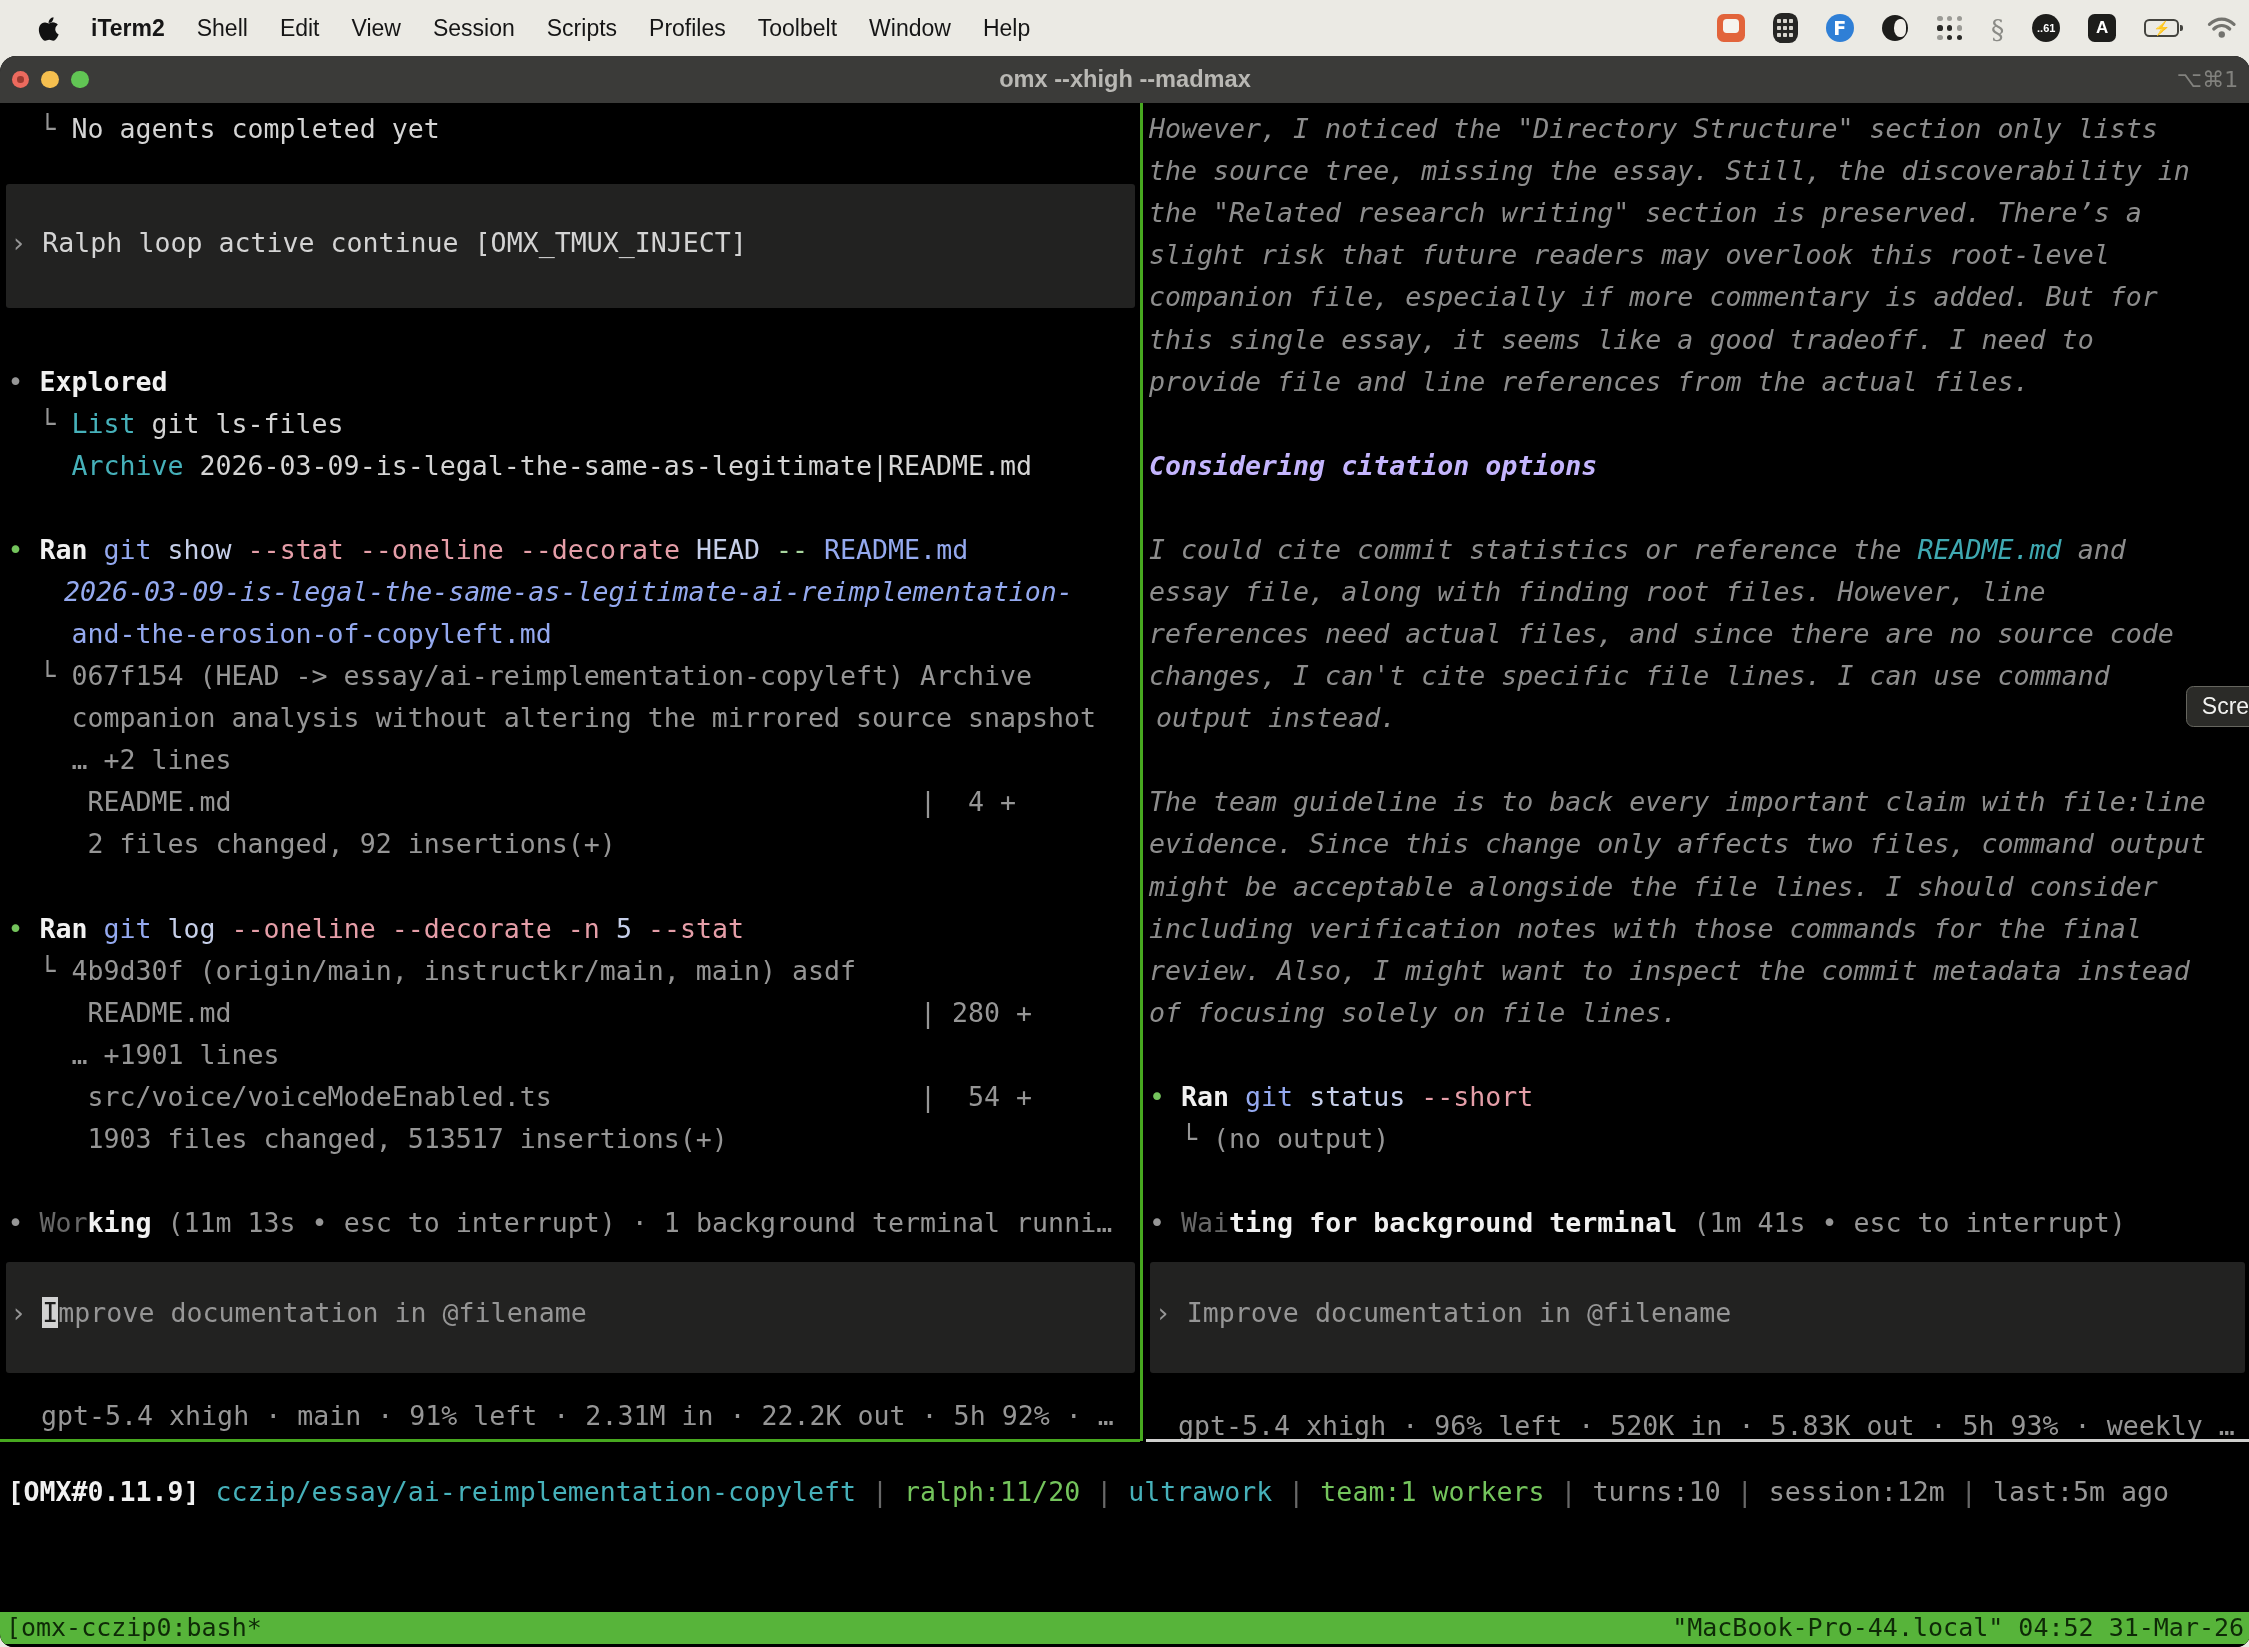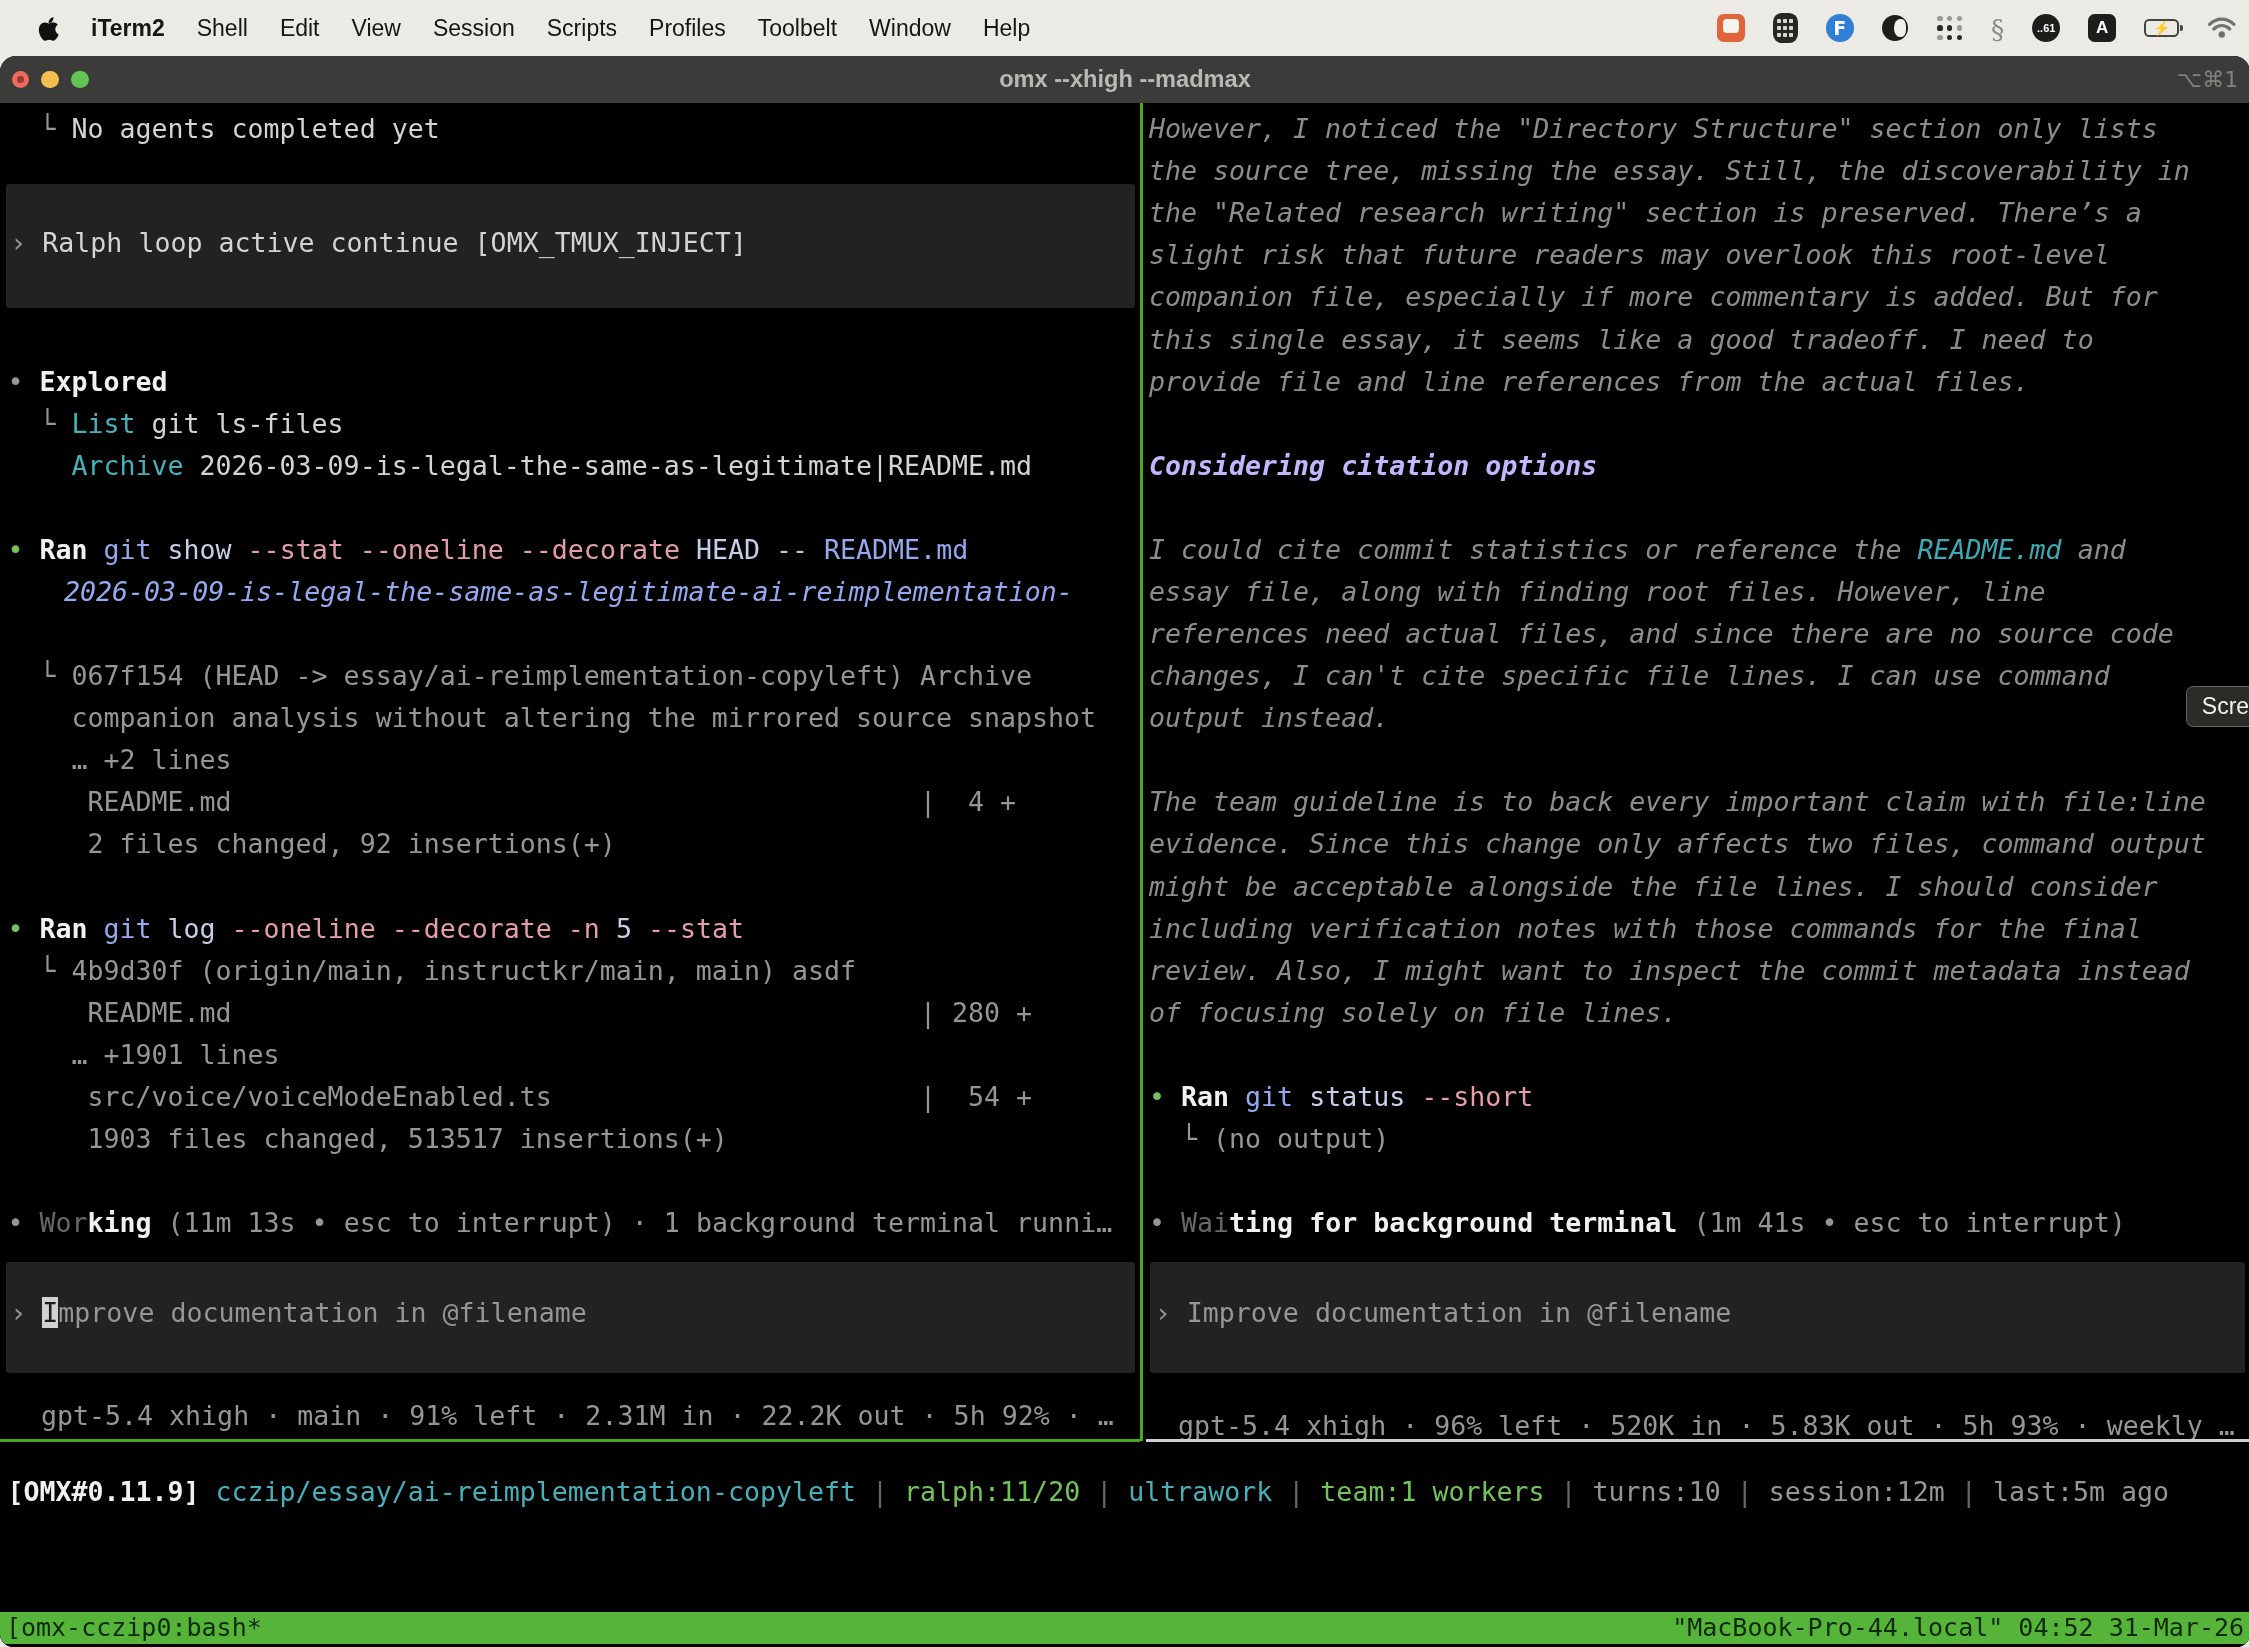--- a/index.html
+++ b/index.html
@@ -167,20 +167,21 @@
         </div>
       <div>
           <div class="tline" style="top: 1292px; left: 41px;"><span class="s-g">gpt-5.4 xhigh · main · 91% left · 2.31M in · 22.2K out · 5h 92% · …</span></div>
         </div>
     <div class="tline" style="top: 5.2px; left: 7.4px;"><span class="s-g">  └ </span><span class="s-w">No agents completed yet</span></div>
         <div class="tline" style="top: 258px; left: 7.4px;"><span class="s-g">• </span><span class="s-wb">Explored</span></div>
         <div class="tline" style="top: 300px; left: 7.4px;"><span class="s-g">  └ </span><span class="s-cy">List</span><span class="s-w"> git ls-files</span></div>
         <div class="tline" style="top: 342px; left: 7.4px;"><span class="s-g">    </span><span class="s-cy">Archive</span><span class="s-w"> 2026-03-09-is-legal-the-same-as-legitimate|README.md</span></div>
         <div class="tline" style="top: 426px; left: 7.4px;"><span class="s-gn">• </span><span class="s-wb">Ran</span><span class="s-lb"> </span><span class="s-bl">git</span><span class="s-lb"> show </span><span class="s-pk">--stat</span><span class="s-lb"> </span><span class="s-pk">--oneline</span><span class="s-lb"> </span><span class="s-pk">--decorate</span><span class="s-lb"> HEAD </span><span class="s-gnl">--</span><span class="s-bl"> README.md</span></div>
         <div class="tline" style="top: 468px; left: 0; font-style: italic;"><span class="s-bl">    2026-03-09-is-legal-the-same-as-legitimate-ai-reimplementation-</span></div>
+        <div class="tline" style="top: 510px; left: 7.4px;"><span class="s-bl">    and-the-erosion-of-copyleft.md</span></div>
         <div class="tline" style="top: 552px; left: 7.4px;"><span class="s-g">  └ 067f154 (HEAD -&gt; essay/ai-reimplementation-copyleft) Archive</span></div>
         <div class="tline" style="top: 594px; left: 7.4px;"><span class="s-g">    companion analysis without altering the mirrored source snapshot</span></div>
         <div class="tline" style="top: 636px; left: 7.4px;"><span class="s-g">    … +2 lines</span></div>
         <div class="tline" style="top: 678px; left: 7.4px;"><span class="s-g">     README.md                                           |  4 +</span></div>
         <div class="tline" style="top: 720px; left: 7.4px;"><span class="s-g">     2 files changed, 92 insertions(+)</span></div>
         <div class="tline" style="top: 805px; left: 7.4px;"><span class="s-gn">• </span><span class="s-wb">Ran</span><span class="s-lb"> </span><span class="s-bl">git</span><span class="s-lb"> log </span><span class="s-pk">--oneline</span><span class="s-lb"> </span><span class="s-pk">--decorate</span><span class="s-lb"> </span><span class="s-pk">-n</span><span class="s-lb"> 5 </span><span class="s-pk">--stat</span></div>
         <div class="tline" style="top: 847px; left: 7.4px;"><span class="s-g">  └ 4b9d30f (origin/main, instructkr/main, main) asdf</span></div>
         <div class="tline" style="top: 889px; left: 7.4px;"><span class="s-g">     README.md                                           | 280 +</span></div>
         <div class="tline" style="top: 931px; left: 7.4px;"><span class="s-g">    … +1901 lines</span></div>
         <div class="tline" style="top: 973px; left: 7.4px;"><span class="s-g">     src/voice/voiceModeEnabled.ts                       |  54 +</span></div>
@@ -202,21 +203,21 @@
         <div class="tline" style="top: 89px; left: 3px;"><span class="s-gi">the "Related research writing" section is preserved. There’s a</span></div>
         <div class="tline" style="top: 131px; left: 3px;"><span class="s-gi">slight risk that future readers may overlook this root-level</span></div>
         <div class="tline" style="top: 173px; left: 3px;"><span class="s-gi">companion file, especially if more commentary is added. But for</span></div>
         <div class="tline" style="top: 216px; left: 3px;"><span class="s-gi">this single essay, it seems like a good tradeoff. I need to</span></div>
         <div class="tline" style="top: 258px; left: 3px;"><span class="s-gi">provide file and line references from the actual files.</span></div>
         <div class="tline" style="top: 342px; left: 3px;"><span class="s-bi">Considering citation options</span></div>
         <div class="tline" style="top: 426px; left: 3px;"><span class="s-gi">I could cite commit statistics or reference the </span><span class="s-cyi">README.md</span><span class="s-gi"> and</span></div>
         <div class="tline" style="top: 468px; left: 3px;"><span class="s-gi">essay file, along with finding root files. However, line</span></div>
         <div class="tline" style="top: 510px; left: 3px;"><span class="s-gi">references need actual files, and since there are no source code</span></div>
         <div class="tline" style="top: 552px; left: 3px;"><span class="s-gi">changes, I can't cite specific file lines. I can use command</span></div>
-        <div class="tline" style="top: 594px; left: 3px;"><span class="s-gi">output instead.</span></div>
+        <div class="tline" style="top: 594px; left: 10px;"><span class="s-gi">output instead.</span></div>
         <div class="tline" style="top: 678px; left: 3px;"><span class="s-gi">The team guideline is to back every important claim with file:line</span></div>
         <div class="tline" style="top: 720px; left: 3px;"><span class="s-gi">evidence. Since this change only affects two files, command output</span></div>
         <div class="tline" style="top: 763px; left: 3px;"><span class="s-gi">might be acceptable alongside the file lines. I should consider</span></div>
         <div class="tline" style="top: 805px; left: 3px;"><span class="s-gi">including verification notes with those commands for the final</span></div>
         <div class="tline" style="top: 847px; left: 3px;"><span class="s-gi">review. Also, I might want to inspect the commit metadata instead</span></div>
         <div class="tline" style="top: 889px; left: 3px;"><span class="s-gi">of focusing solely on file lines.</span></div>
         <div class="tline" style="top: 973px; left: 3px;"><span class="s-gn">• </span><span class="s-wb">Ran</span><span class="s-lb"> </span><span class="s-bl">git</span><span class="s-lb"> status </span><span class="s-pk">--short</span></div>
         <div class="tline" style="top: 1015px; left: 3px;"><span class="s-g">  └ (no output)</span></div>
         <div class="tline" style="top: 1099px; left: 3px;"><span class="s-g">• </span><span class="s-d">Wai</span><span class="s-wb">ting for background terminal</span><span class="s-g"> (1m 41s • esc to interrupt)</span></div>
       </div>

